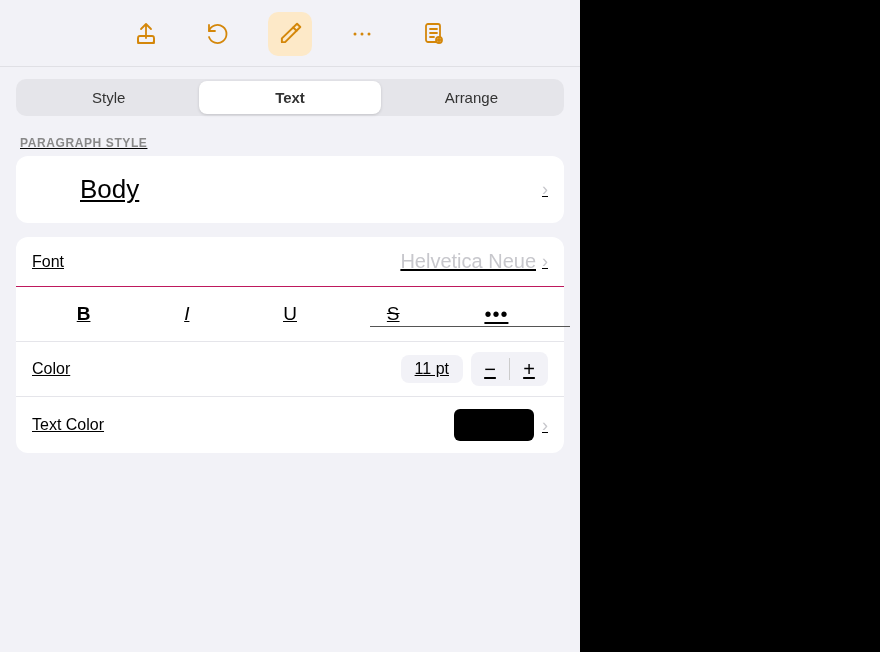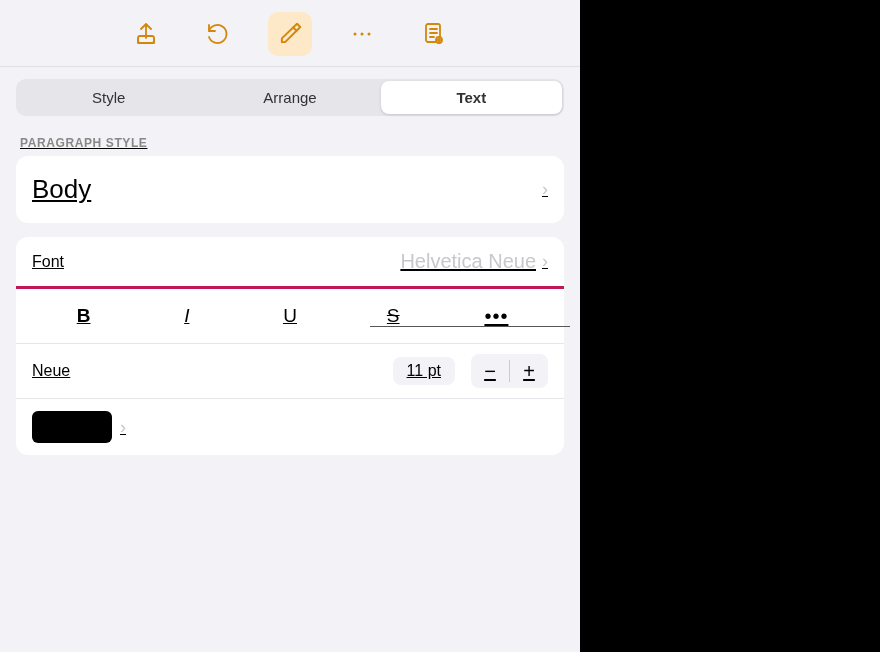--- a/index.html
+++ b/index.html
@@ -111,40 +111,41 @@
       align-items: center;
       padding: 18px 16px;
       cursor: pointer;
     }
 
     .paragraph-style-label {
       font-size: 26px;
       font-weight: 400;
       color: #000;
       flex: 1;
+      margin-left: 48px;
     }
 
     .chevron {
       color: #c7c7cc;
       font-size: 18px;
     }
 
     
     .font-card {
       background: #fff;
       border-radius: 12px;
       overflow: hidden;
       margin-top: 14px;
     }
 
     .font-row {
       display: flex;
       align-items: center;
       padding: 13px 16px;
-      border-bottom: 3px solid #be185d;
+      border-bottom: 1px solid #be185d;
       cursor: pointer;
     }
 
     .font-row-label {
       font-size: 16px;
       color: #000;
       font-weight: 400;
       flex: 1;
     }
 
@@ -207,21 +208,21 @@
 
     .size-label {
       font-size: 16px;
       color: #000;
       flex: 1;
     }
 
     .size-controls {
       display: flex;
       align-items: center;
-      gap: 8px;
+      gap: 0;
     }
 
     .size-value {
       font-size: 16px;
       color: #000;
       background: #f2f2f7;
       border: none;
       border-radius: 8px;
       padding: 5px 14px;
       min-width: 62px;
@@ -327,22 +328,22 @@
         <rect x="4" y="2" width="14" height="18" rx="2"></rect>
         <path d="M8 7h7M8 11h7M8 15h4"></path>
         <circle cx="17" cy="18" r="3" fill="#f2f2f7" stroke="#d4870a"></circle>
         <circle cx="17" cy="18" r="1.2" fill="#d4870a"></circle>
       </svg>
     </button>
   </div>
 
   <div class="tab-switcher">
     <button class="tab-btn">Style</button>
+    <button class="tab-btn active">Text</button>
     <button class="tab-btn">Arrange</button>
-    <button class="tab-btn active">Text</button>
   </div>
 
   <div class="content">
 
     <div class="section-label">PARAGRAPH STYLE</div>
     <div class="card">
       <div class="paragraph-style-row">
         <span class="paragraph-style-label">Body</span>
         <span class="chevron">›</span>
       </div>
@@ -368,32 +369,33 @@
         </button>
         <button class="format-btn">
           <span class="strikethrough">S</span>
         </button>
         <button class="format-btn" style="position:relative">
           <span class="ellipsis">•••</span>
         </button>
       </div>
 
       <div class="size-row">
-        <span class="size-label">Neue</span>
+        <span class="size-label">Color</span>
         <div class="size-controls">
           <span class="size-value">11 pt</span>
           <div class="stepper">
             <button class="stepper-btn">−</button>
             <div class="stepper-divider"></div>
             <button class="stepper-btn">+</button>
           </div>
         </div>
       </div>
 
       <div class="color-row">
+        <span class="color-label">Text Color</span>
         <div class="color-swatch"></div>
         <span class="chevron">›</span>
       </div>
     </div>
   </div>
 
   <div class="connector-line"></div>
 </div>
 
 <div class="right-panel"></div>

